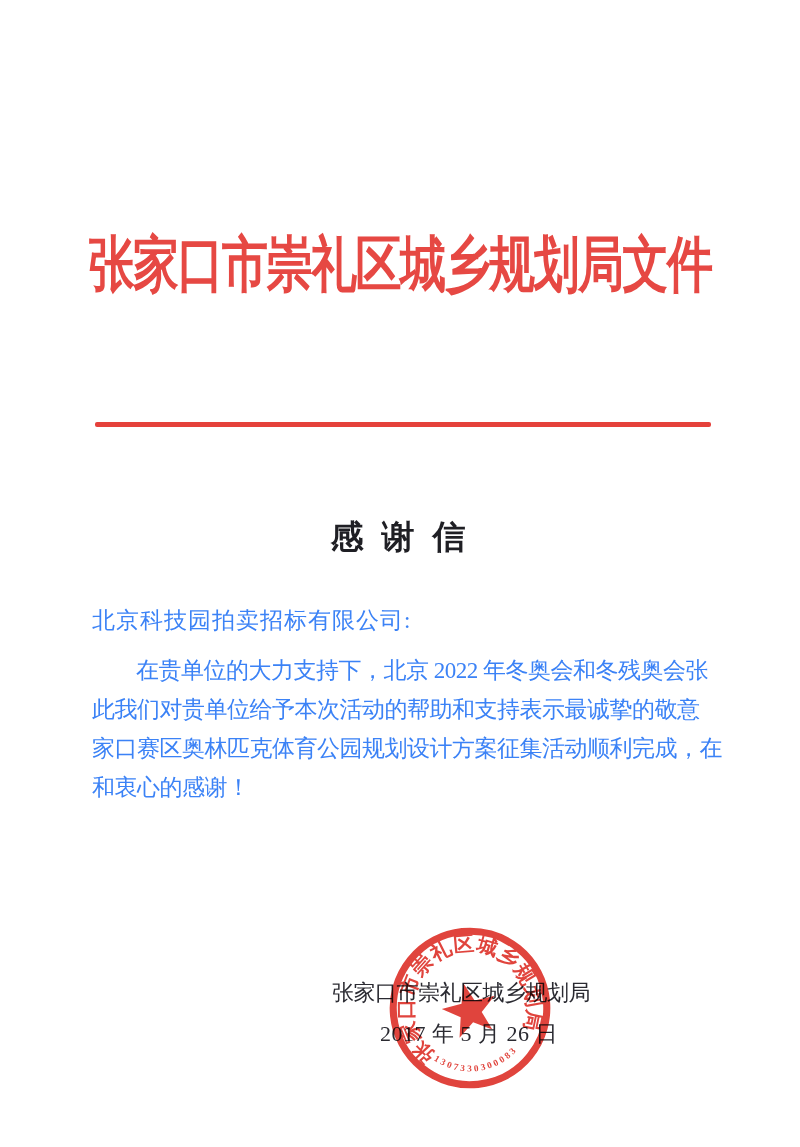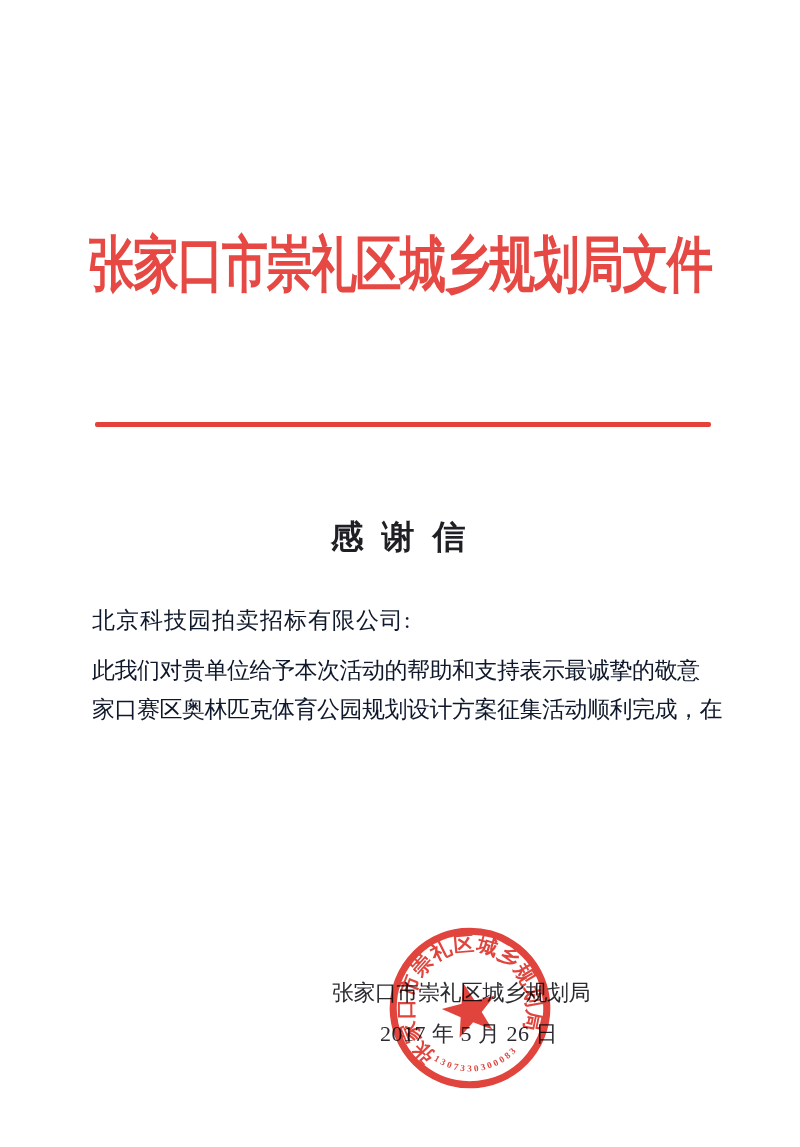--- a/index.html
+++ b/index.html
@@ -46,21 +46,21 @@
     font-weight: bold;
     font-size: 33px;
     letter-spacing: 18px;
     padding-left: 14px;
   }
   .body-block {
     position: absolute;
     top: 604px;
     left: 92px;
     width: 624px;
-    color: #0f172a;
+    color: #3b82f6;
     font-size: 23px;
     font-family: Liberation Serif, serif;
   }
   .addressee {
     line-height: 34px;
     margin-bottom: 13px;
     letter-spacing: 1px;
   }
   .body-line {
     line-height: 39px;
@@ -113,22 +113,24 @@
 <div class="page">
 
   <div class="header-title">张家口市崇礼区城乡规划局文件</div>
 
   <div class="red-rule"></div>
 
   <div class="letter-title">感谢信</div>
 
   <div class="body-block">
     <div class="addressee">北京科技园拍卖招标有限公司:</div>
+    <div class="body-line indent">在贵单位的大力支持下，北京 2022 年冬奥会和冬残奥会张</div>
     <div class="body-line">此我们对贵单位给予本次活动的帮助和支持表示最诚挚的敬意</div>
     <div class="body-line">家口赛区奥林匹克体育公园规划设计方案征集活动顺利完成，在</div>
+    <div class="body-line">和衷心的感谢！</div>
   </div>
 
   <div class="signature">张家口市崇礼区城乡规划局</div>
 
   <div class="date-line">2017 年 5 月 26 日</div>
 
   <svg class="seal" viewBox="0 0 170 170">
 
     <circle cx="85" cy="85" r="75" fill="none" stroke="#de342c" stroke-width="7"></circle>
 

